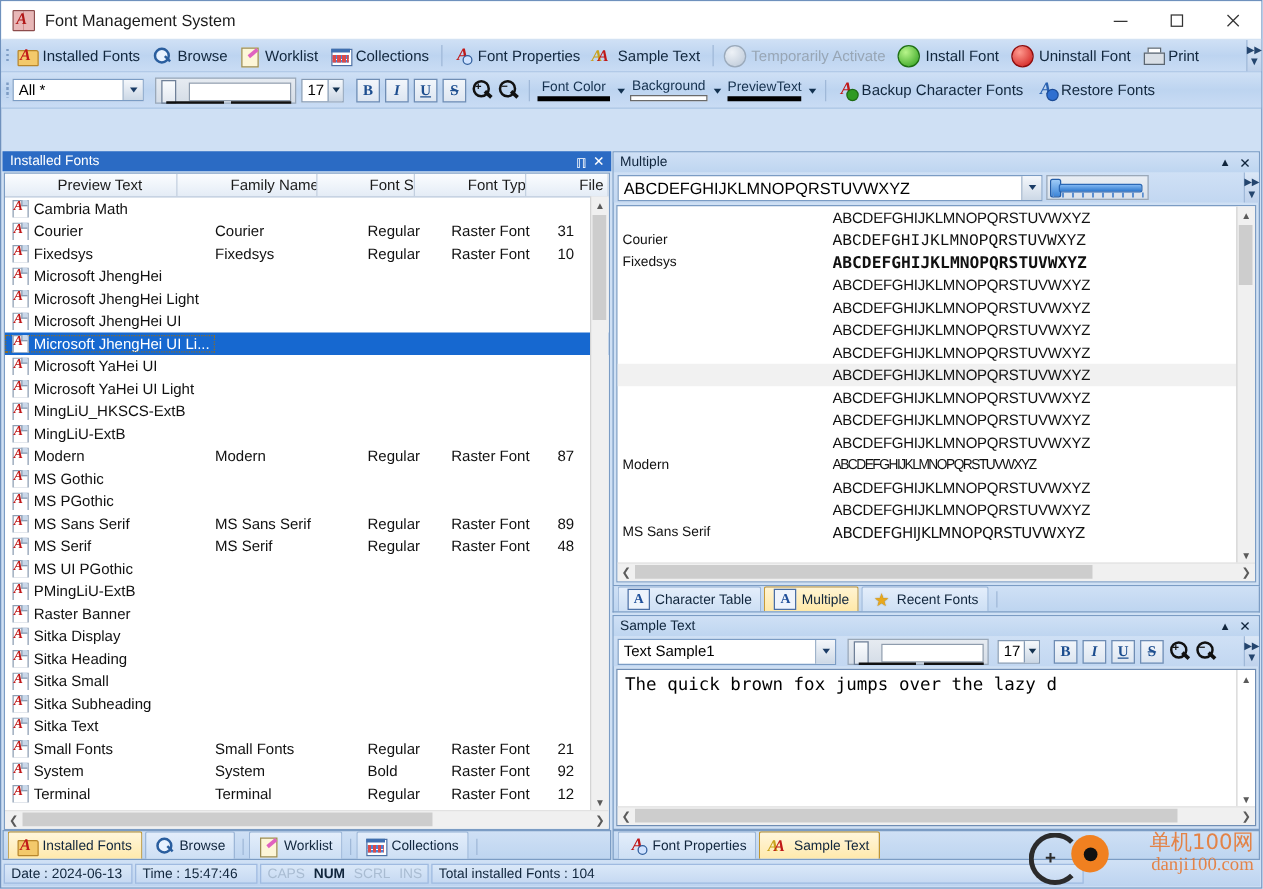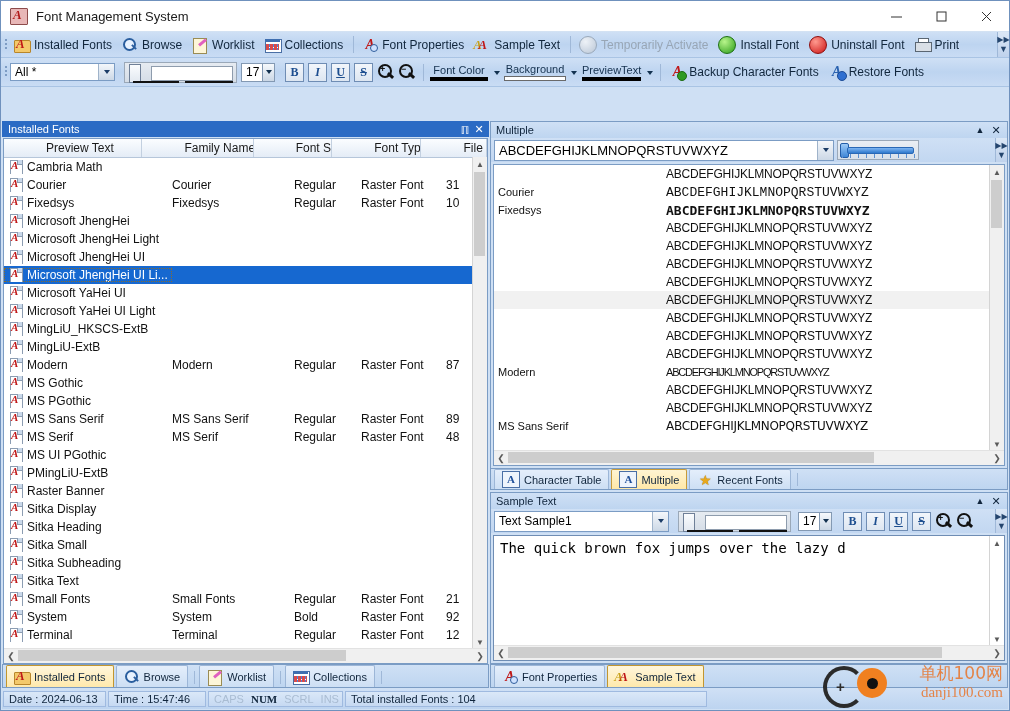--- a/index.html
+++ b/index.html
@@ -206,21 +206,21 @@
      border:1px solid #9cb6d7;border-bottom:none;background:linear-gradient(180deg,#e4eefb,#cddff4);
      border-radius:2px 2px 0 0;margin-right:2px;}
   .btab.active{background:linear-gradient(180deg,#fff6dc,#ffe9ac);border-color:#c2962f;}
 
   .statusbar{position:absolute;left:1px;right:1px;bottom:1px;height:20px;display:flex;
      background:linear-gradient(180deg,#cfe0f5,#bdd4f0);align-items:center;gap:2px;padding:0 1px;}
   .scell{height:16px;border:1px solid #9fbae0;background:linear-gradient(180deg,#dae8f8,#c6d9f2);
      display:flex;align-items:center;padding:0 5px;font-size:11px;color:#10253c;box-sizing:border-box;}
   .scell.flags{gap:7px;}
   .scell .off{color:#a9bcd2;}
-  .scell .on{color:#10253c;font-weight:bold;font-family:Liberation Serif, serif;}
+  .scell .on{color:#10253c;font-weight:bold;}
 
   .watermark{position:absolute;right:4px;bottom:2px;width:200px;height:46px;pointer-events:none;}
   .wm-text1{position:absolute;right:2px;top:0;font-size:17px;color:#e8742a;opacity:.85;
      font-family:"DejaVu Sans",sans-serif;}
   .wm-text2{position:absolute;right:2px;top:22px;font-size:15px;color:#e8742a;opacity:.85;
      font-family:"Liberation Serif",serif;}
   .wm-c{position:absolute;left:18px;top:4px;width:34px;height:34px;border:4px solid #2b2b2b;
      border-radius:50%;border-right-color:transparent;}
   .wm-plus{position:absolute;left:31px;top:16px;color:#2b2b2b;font:bold 15px "Liberation Sans",sans-serif;}
   .wm-o{position:absolute;left:52px;top:6px;width:30px;height:30px;border-radius:50%;
@@ -1028,21 +1028,21 @@
 
   <div class="statusbar">
     <div class="scell" style="width:103px">Date : 2024-06-13</div>
     <div class="scell" style="width:98px">Time : 15:47:46</div>
     <div class="scell flags" style="width:135px">
       <span class="off">CAPS</span>
       <span class="on">NUM</span>
       <span class="off">SCRL</span>
       <span class="off">INS</span>
     </div>
-    <div class="scell" style="width:362px">Total installed Fonts : 104</div>
+    <div class="scell" style="width:522px">Total installed Fonts : 104</div>
   </div>
 
   <div class="watermark">
     <span class="wm-c"></span>
     <span class="wm-plus">+</span>
     <span class="wm-o">
         <i></i>
       </span>
     <span class="wm-text1">单机100网</span>
     <span class="wm-text2">danji100.com</span>

